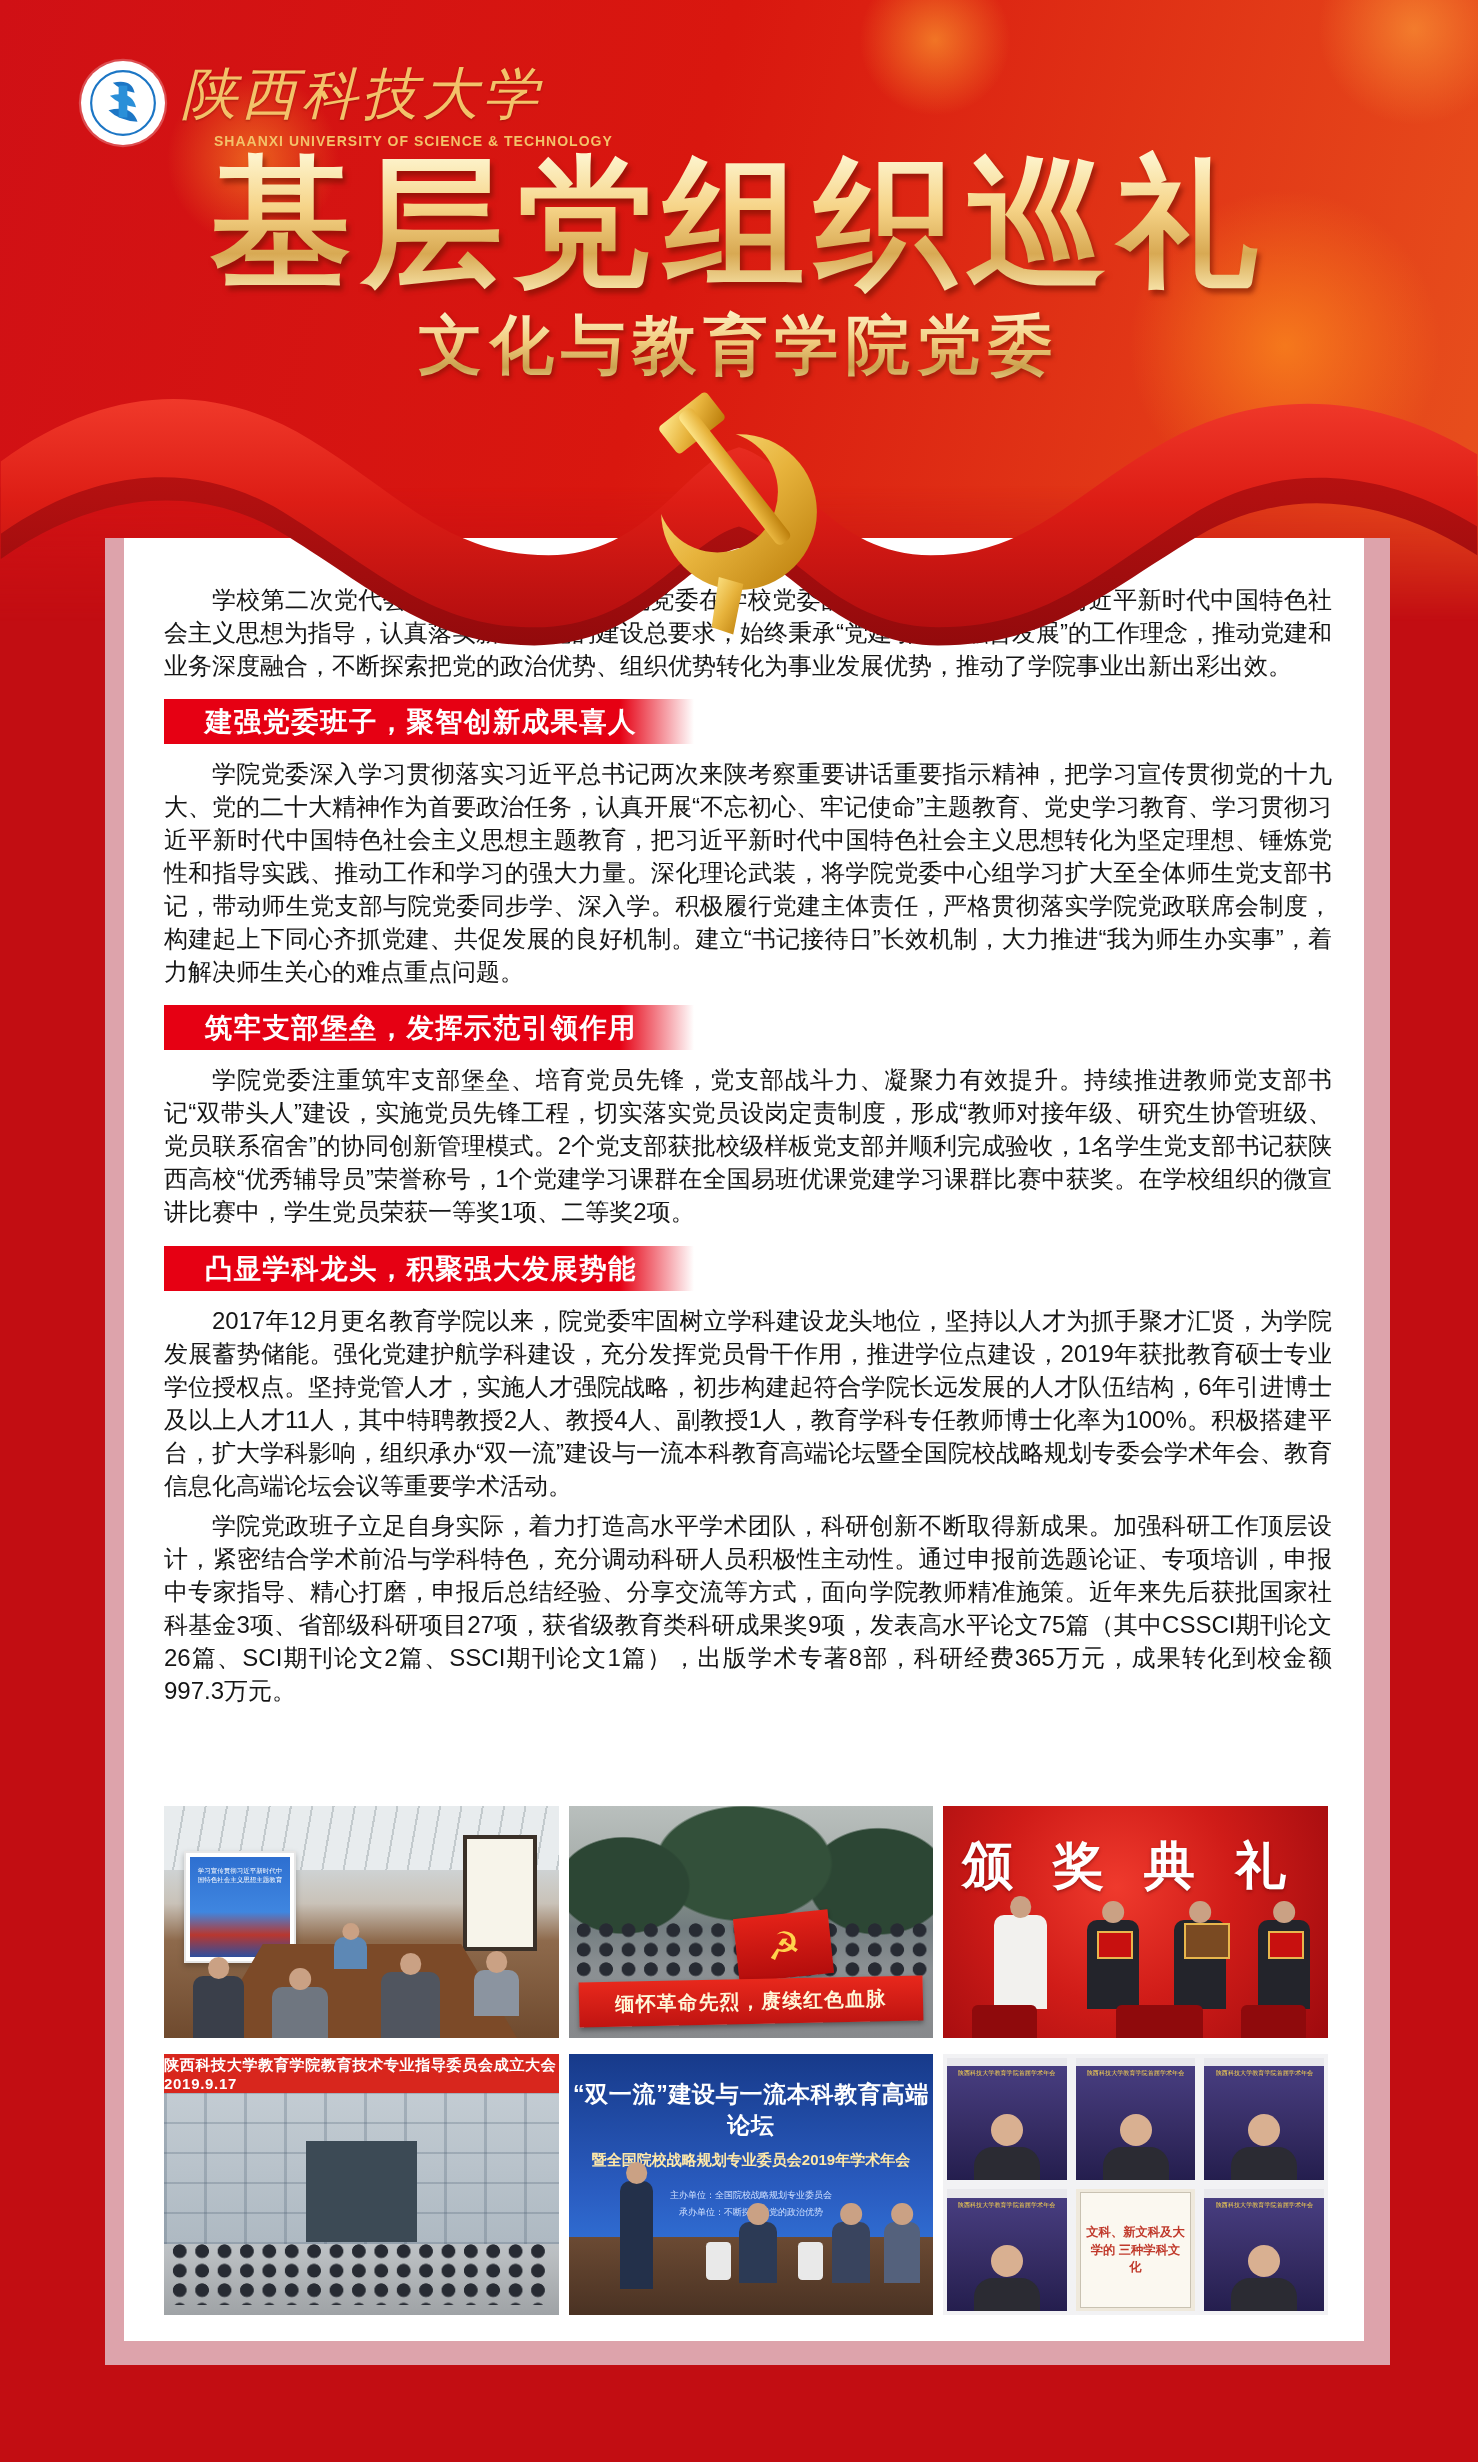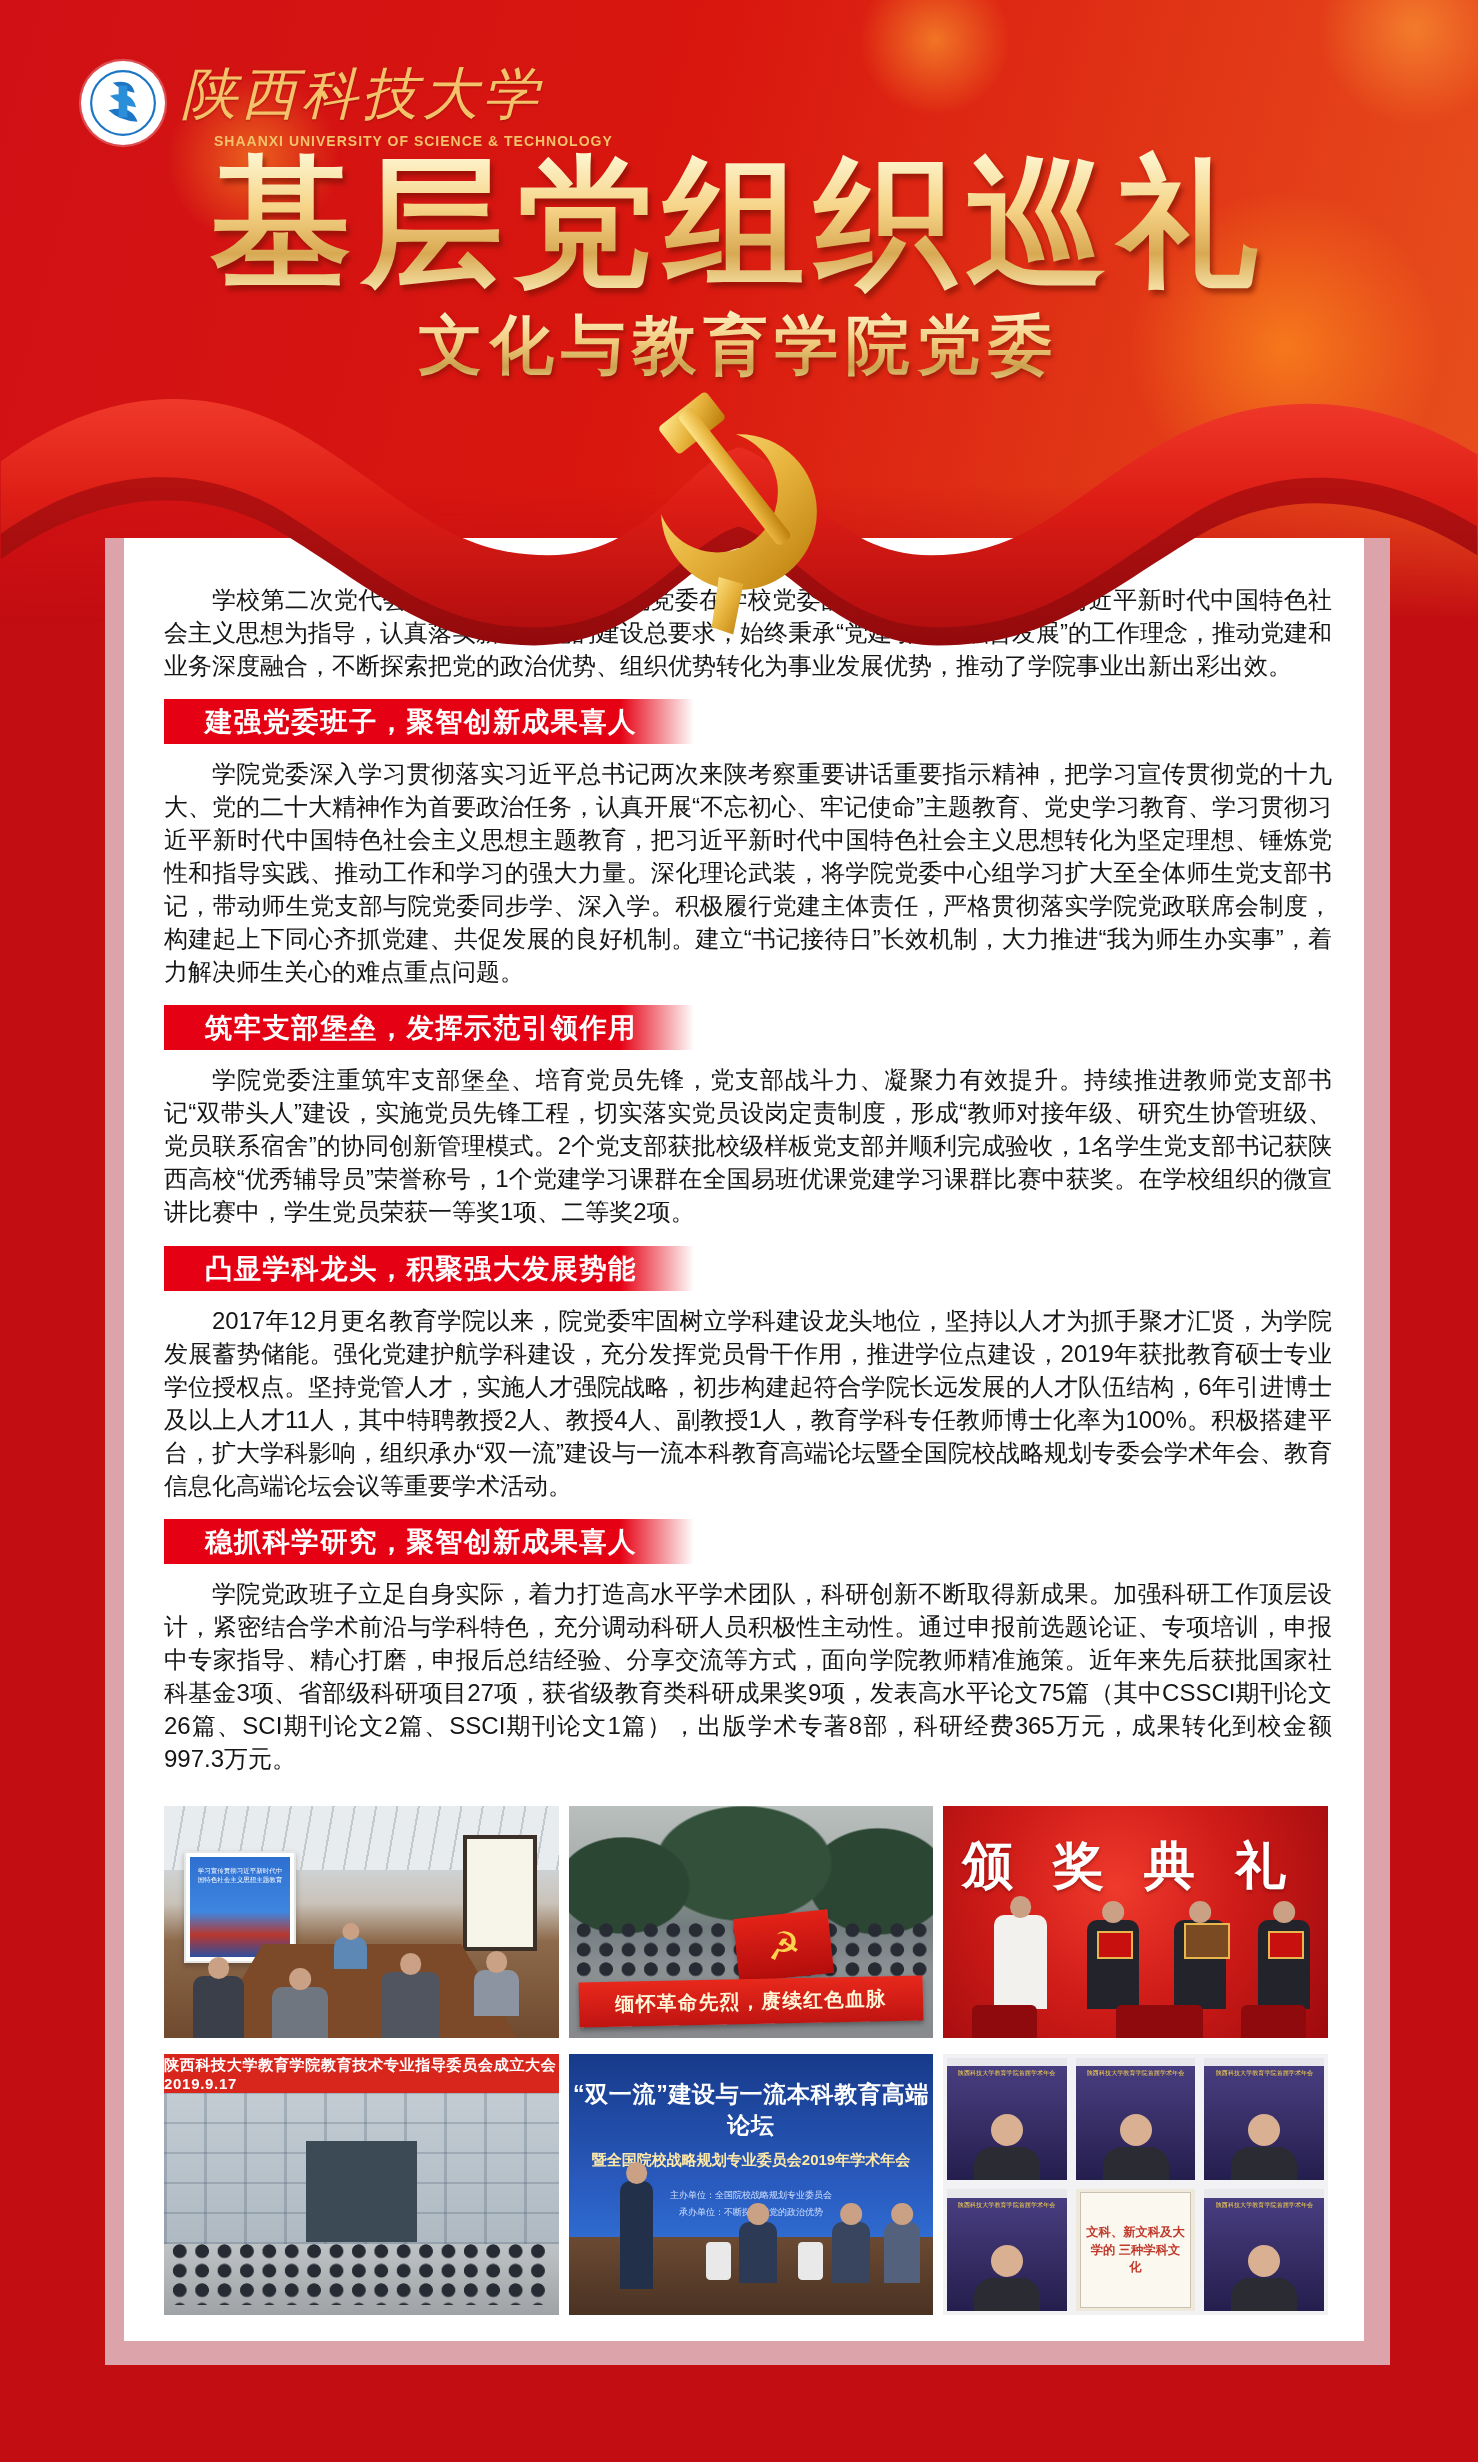--- a/index.html
+++ b/index.html
@@ -167,21 +167,20 @@
 
       <div class="sec-bar">建强党委班子，聚智创新成果喜人</div>
       <p class="body-text">学院党委深入学习贯彻落实习近平总书记两次来陕考察重要讲话重要指示精神，把学习宣传贯彻党的十九大、党的二十大精神作为首要政治任务，认真开展“不忘初心、牢记使命”主题教育、党史学习教育、学习贯彻习近平新时代中国特色社会主义思想主题教育，把习近平新时代中国特色社会主义思想转化为坚定理想、锤炼党性和指导实践、推动工作和学习的强大力量。深化理论武装，将学院党委中心组学习扩大至全体师生党支部书记，带动师生党支部与院党委同步学、深入学。积极履行党建主体责任，严格贯彻落实学院党政联席会制度，构建起上下同心齐抓党建、共促发展的良好机制。建立“书记接待日”长效机制，大力推进“我为师生办实事”，着力解决师生关心的难点重点问题。</p>
 
       <div class="sec-bar">筑牢支部堡垒，发挥示范引领作用</div>
       <p class="body-text">学院党委注重筑牢支部堡垒、培育党员先锋，党支部战斗力、凝聚力有效提升。持续推进教师党支部书记“双带头人”建设，实施党员先锋工程，切实落实党员设岗定责制度，形成“教师对接年级、研究生协管班级、党员联系宿舍”的协同创新管理模式。2个党支部获批校级样板党支部并顺利完成验收，1名学生党支部书记获陕西高校“优秀辅导员”荣誉称号，1个党建学习课群在全国易班优课党建学习课群比赛中获奖。在学校组织的微宣讲比赛中，学生党员荣获一等奖1项、二等奖2项。</p>
 
       <div class="sec-bar">凸显学科龙头，积聚强大发展势能</div>
       <p class="body-text">2017年12月更名教育学院以来，院党委牢固树立学科建设龙头地位，坚持以人才为抓手聚才汇贤，为学院发展蓄势储能。强化党建护航学科建设，充分发挥党员骨干作用，推进学位点建设，2019年获批教育硕士专业学位授权点。坚持党管人才，实施人才强院战略，初步构建起符合学院长远发展的人才队伍结构，6年引进博士及以上人才11人，其中特聘教授2人、教授4人、副教授1人，教育学科专任教师博士化率为100%。积极搭建平台，扩大学科影响，组织承办“双一流”建设与一流本科教育高端论坛暨全国院校战略规划专委会学术年会、教育信息化高端论坛会议等重要学术活动。</p>
 
-      <div class="sec-bar">稳抓科学研究，聚智创新成果喜人</div>
       <p class="body-text">学院党政班子立足自身实际，着力打造高水平学术团队，科研创新不断取得新成果。加强科研工作顶层设计，紧密结合学术前沿与学科特色，充分调动科研人员积极性主动性。通过申报前选题论证、专项培训，申报中专家指导、精心打磨，申报后总结经验、分享交流等方式，面向学院教师精准施策。近年来先后获批国家社科基金3项、省部级科研项目27项，获省级教育类科研成果奖9项，发表高水平论文75篇（其中CSSCI期刊论文26篇、SCI期刊论文2篇、SSCI期刊论文1篇），出版学术专著8部，科研经费365万元，成果转化到校金额997.3万元。</p>
 
       <div class="photo-grid">
         <div class="photo-row">
 
           <figure class="r1 w1 p-meeting">
             <div class="ceiling"></div>
             <div class="screen">
               <div class="slide">学习宣传贯彻习近平新时代中国特色社会主义思想主题教育</div>
             </div>

